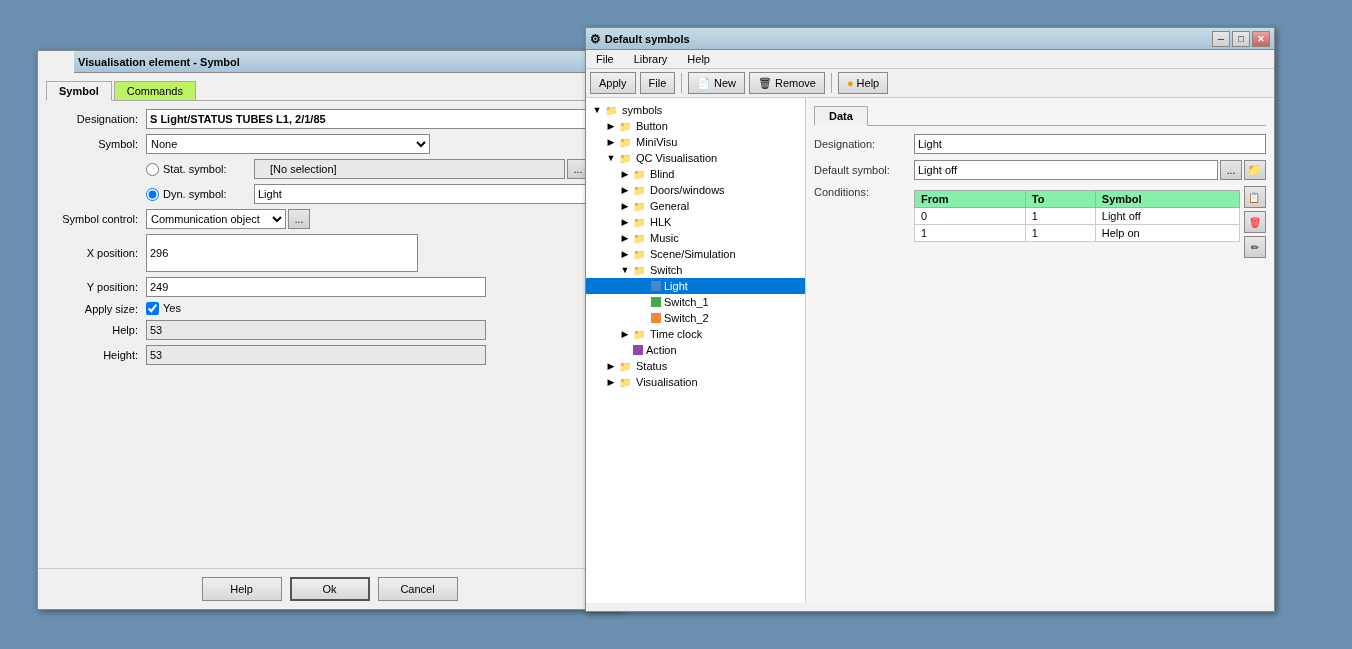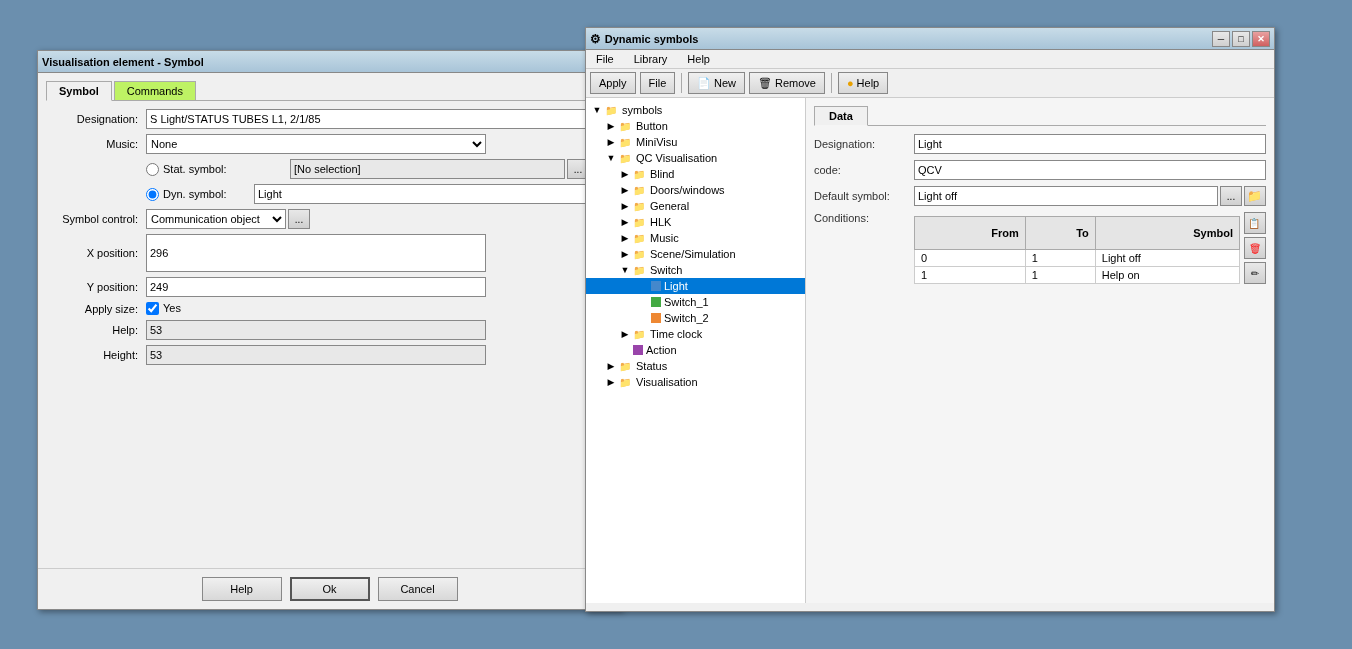--- a/index.html
+++ b/index.html
@@ -48,20 +48,21 @@
     
     .vis-dialog {
       left: 37px;
       top: 50px;
       width: 585px;
       height: 560px;
     }
 
     .vis-dialog .title-bar {
       background: linear-gradient(to bottom, #c8dce8, #a8c4d8);
+      margin-left: 36px;
     }
 
     .dialog-body {
       padding: 8px;
     }
 
     .tab-bar {
       display: flex;
       border-bottom: 1px solid #aaa;
       margin-bottom: 8px;
@@ -102,20 +103,21 @@
       height: 20px;
       border: 1px solid #888;
       background: white;
       padding: 1px 3px;
       font-size: 11px;
       font-family: inherit;
     }
 
     .form-input-full {
       width: 340px;
+      font-weight: bold;
     }
 
     .input-with-btn {
       display: flex;
       align-items: center;
       flex: 1;
     }
 
     .input-with-btn input {
       flex: 1;
@@ -327,24 +329,24 @@
 
     .conditions-table {
       width: 100%;
       border-collapse: collapse;
       background: white;
       font-size: 11px;
       margin-top: 4px;
     }
 
     .conditions-table th {
-      background: #e5e5e5;
+      background: #86efac;
       border: 1px solid #aaa;
-      padding: 10px 6px;
-      text-align: right;
+      padding: 2px 6px;
+      text-align: left;
     }
 
     .conditions-table td {
       border: 1px solid #ccc;
       padding: 2px 6px;
     }
 
     .side-btn {
       width: 22px;
       height: 22px;
@@ -386,34 +388,34 @@
       <div class="tab active">Symbol</div>
       <div class="tab">Commands</div>
     </div>
 
     <div class="form-row">
       <div class="form-label">Designation:</div>
       <input class="form-input form-input-full" type="text" value="S Light/STATUS TUBES L1, 2/1/85" style="">
     </div>
 
     <div class="form-row">
-      <div class="form-label">Music:</div>
-      <select class="select-input" style="width:340px">
+      <div class="form-label">Symbol:</div>
+      <select class="select-input" style="width:284px">
         <option>None</option>
       </select>
       <span style="width:30px"></span>
     </div>
 
     <div class="form-row">
       <div class="form-label"></div>
       <div style="display:flex;align-items:center;flex:1;">
         <input type="radio" name="symbol_type" style="margin-right: 4px;">
         <span style="margin-right:6px;width:85px;">Stat. symbol:</span>
         <div class="input-with-btn" style="flex:1">
-          <input type="text" style="flex: 1 1 0%; height: 20px; border: 1px solid rgb(136, 136, 136); background: rgb(232, 232, 232); padding: 1px 3px; font-size: 11px; margin-left: 36px;" value="[No selection]">
+          <input type="text" style="flex: 1 1 0%; height: 20px; border: 1px solid rgb(136, 136, 136); background: rgb(232, 232, 232); padding: 1px 15px; font-size: 11px;" value="[No selection]">
           <button class="small-btn">...</button>
           <button class="small-btn" style="font-size:12px;">📁</button>
         </div>
       </div>
     </div>
 
     <div class="form-row">
       <div class="form-label"></div>
       <div style="display:flex;align-items:center;flex:1;">
         <input type="radio" name="symbol_type" checked="" style="margin-right: 4px;">
@@ -430,21 +432,21 @@
       <div class="input-with-btn" style="flex:1">
         <select class="select-input" style="width:140px;">
           <option>Communication object</option>
         </select>
         <button class="small-btn">...</button>
       </div>
     </div>
 
     <div class="form-row">
       <div class="form-label">X position:</div>
-      <input type="text" style="width: 340px; height: 20px; border: 1px solid rgb(136, 136, 136); background: white; padding: 18px 3px; font-size: 11px;" value="296">
+      <input type="text" style="width: 272px; height: 20px; border: 1px solid rgb(136, 136, 136); background: white; padding: 18px 3px; font-size: 11px;" value="296">
     </div>
 
     <div class="form-row">
       <div class="form-label">Y position:</div>
       <input type="text" style="width: 340px; height: 20px; border: 1px solid rgb(136, 136, 136); background: white; padding: 1px 3px; font-size: 11px;" value="249">
     </div>
 
     <div class="form-row">
       <div class="form-label">Apply size:</div>
       <div style="display:flex;align-items:flex-start;">
@@ -469,21 +471,21 @@
   <div class="dialog-footer">
     <button class="footer-btn">Help</button>
     <button class="footer-btn default-btn">Ok</button>
     <button class="footer-btn">Cancel</button>
   </div>
 </div>
 
 <div class="window dyn-dialog">
   <div class="title-bar">
     <span style="margin-right:4px;font-size:12px;">⚙</span>
-    <span>Dynamic symbols</span>
+    <span>Default symbols</span>
     <div class="title-bar-buttons">
       <div class="title-btn">─</div>
       <div class="title-btn">□</div>
       <div class="title-btn close">✕</div>
     </div>
   </div>
 
   <div class="menu-bar">
     <div class="menu-item">File</div>
     <div class="menu-item">Library</div>
@@ -626,24 +628,20 @@
 
       <div class="data-tab-bar">
         <div class="data-tab">Data</div>
       </div>
 
       <div class="data-form-row">
         <div class="data-label">Designation:</div>
         <input type="text" class="data-input" value="Light" style="">
       </div>
 
-      <div class="data-form-row">
-        <div class="data-label">code:</div>
-        <input type="text" class="data-input" value="QCV" style="">
-      </div>
 
       <div class="data-form-row">
         <div class="data-label">Default symbol:</div>
         <div style="display:flex;align-items:center;flex:1;">
           <input type="text" class="data-input" style="flex: 1 1 0%;" value="Light off">
           <button class="small-btn">...</button>
           <button class="small-btn" style="font-size:12px;">📁</button>
         </div>
       </div>
 

